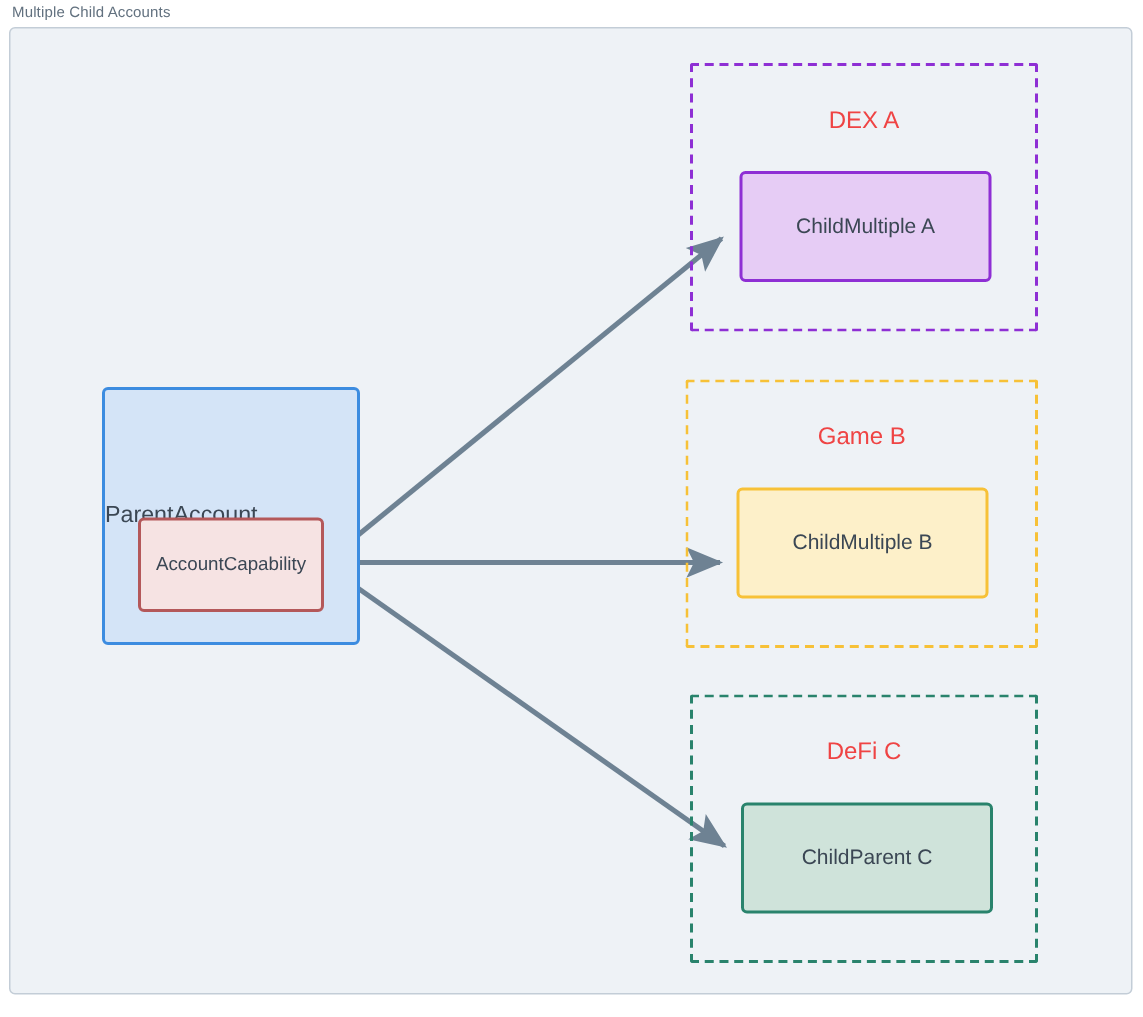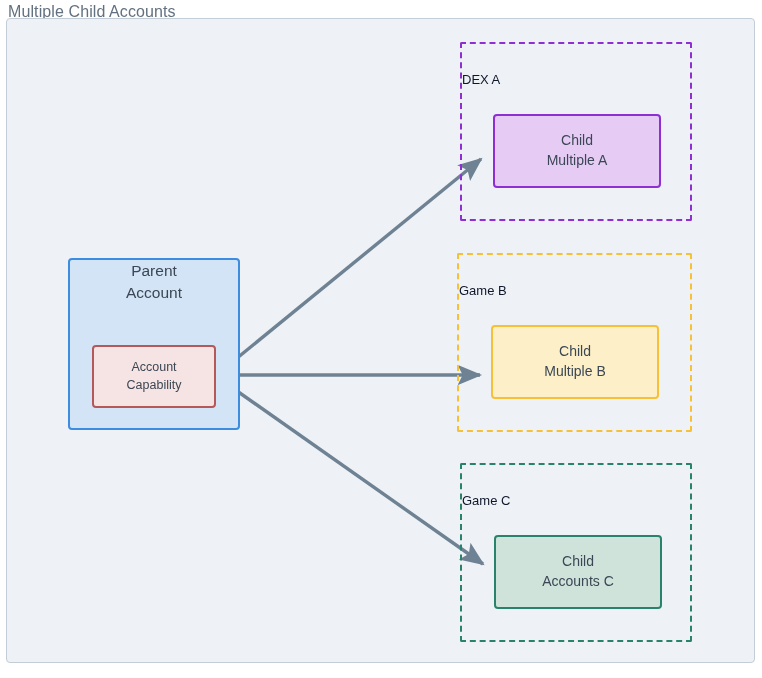--- a/index.html
+++ b/index.html
@@ -17,21 +17,21 @@
   #canvas {
     position: relative;
     width: 762px;
     height: 678px;
     background: #ffffff;
   }
   .diagram-title {
     position: absolute;
     left: 8px;
     top: 3px;
-    font-size: 16px;
+    font-size: 10px;
     color: #62717f;
     letter-spacing: 0.1px;
     white-space: nowrap;
   }
   .outer-frame {
     position: absolute;
     left: 6px;
     top: 18px;
     width: 749px;
     height: 645px;
@@ -46,21 +46,21 @@
     top: 0;
     width: 762px;
     height: 678px;
     pointer-events: none;
   }
   
   .node {
     position: absolute;
     box-sizing: border-box;
     display: flex;
-    flex-direction: column;
+    flex-direction: row;
     align-items: center;
     justify-content: center;
     text-align: center;
     line-height: 1.42;
   }
   .node .line { display: block; }
 
   .parent-node {
     left: 68px; top: 258px;
     width: 172px; height: 172px;
@@ -86,22 +86,23 @@
     box-sizing: border-box;
     border-style: dashed;
     border-width: 2.5px;
     border-radius: 2px;
   }
   .group-label {
     position: absolute;
     top: 28px;
     left: 0;
     width: 100%;
-    font-size: 13px;
-    color: #0f172a;
+    text-align: center;
+    font-size: 16px;
+    color: #ef4444;
   }
   .group-dex    { left: 460px; top: 42px;  width: 232px; height: 179px; border-color: #8e2fd4; }
   .group-defi   { left: 457px; top: 253px; width: 235px; height: 179px; border-color: #f7c137; }
   .group-game   { left: 460px; top: 463px; width: 232px; height: 179px; border-color: #29836c; }
 
   .child-a {
     left: 493px; top: 114px;
     width: 168px; height: 74px;
     background: #e6ccf5;
     border: 2.5px solid #8e2fd4;
@@ -170,20 +171,20 @@
 
   <div class="group group-defi">
     <div class="group-label">Game B</div>
   </div>
   <div class="node child-b">
     <span class="line">Child</span>
     <span class="line">Multiple B</span>
   </div>
 
   <div class="group group-game">
-    <div class="group-label">Game C</div>
+    <div class="group-label">DeFi C</div>
   </div>
   <div class="node child-c">
     <span class="line">Child</span>
-    <span class="line">Accounts C</span>
+    <span class="line">Parent C</span>
   </div>
 
 </div>
 
 </body></html>

